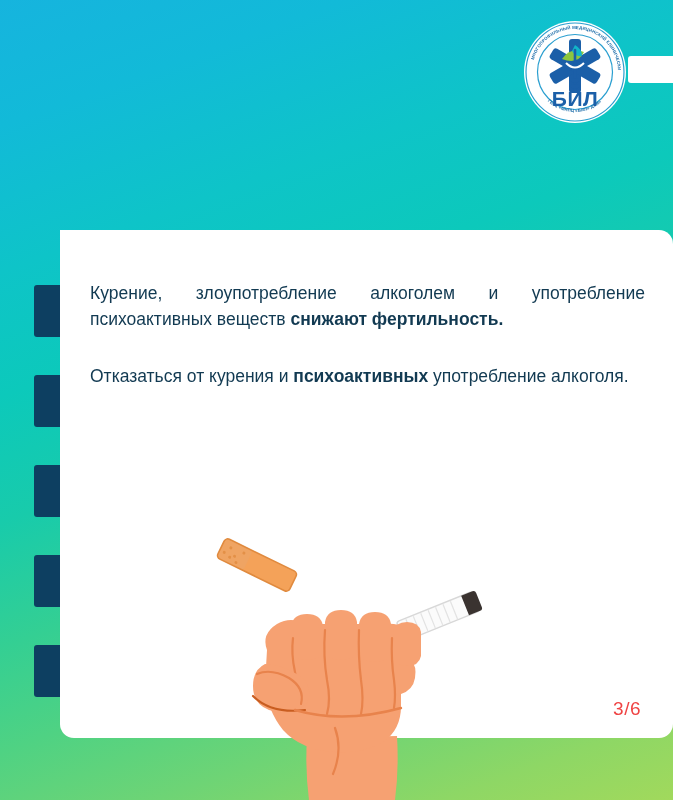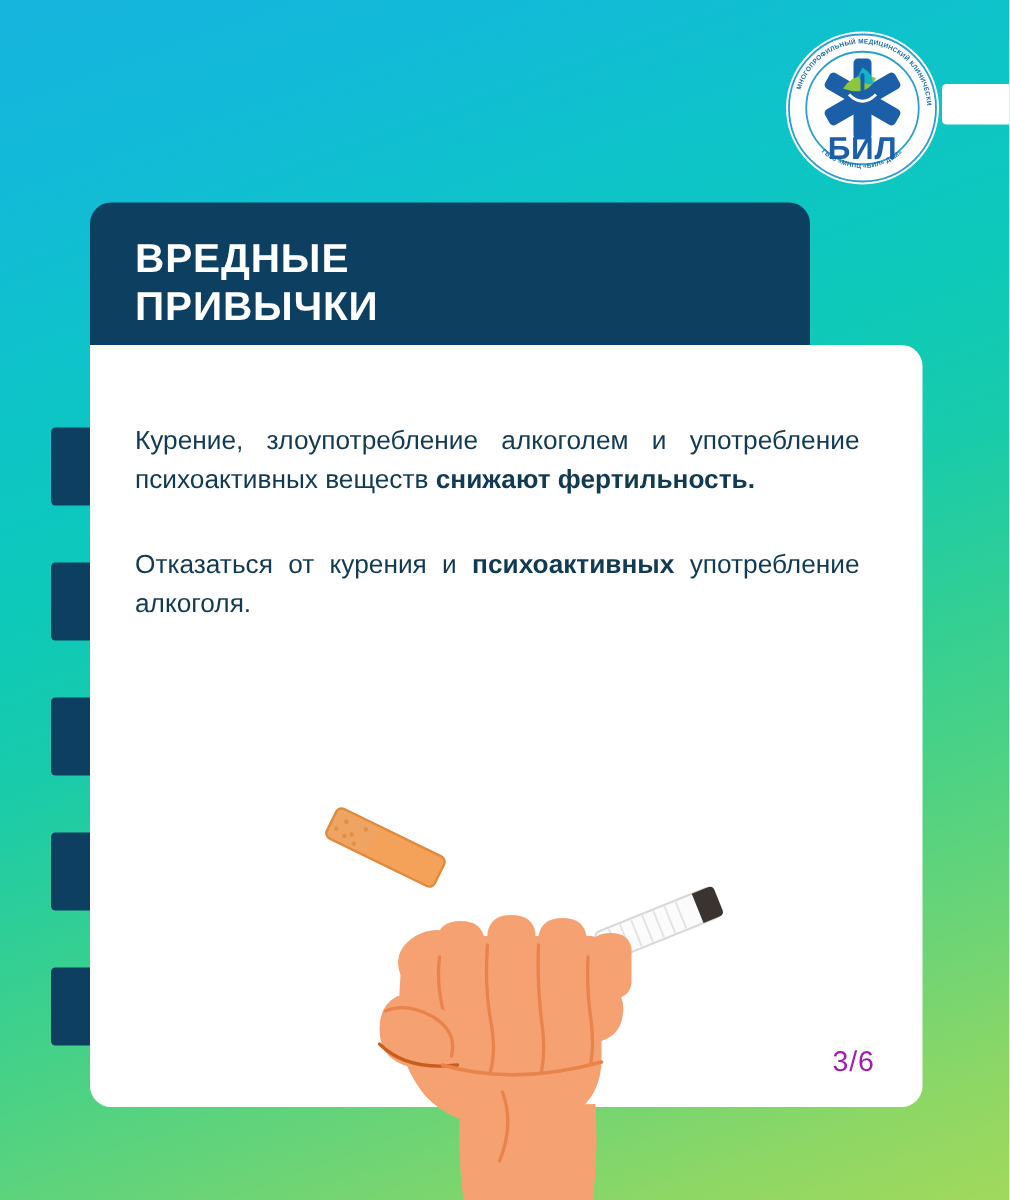--- a/index.html
+++ b/index.html
@@ -86,26 +86,26 @@
     letter-spacing: 0.6px;
     white-space: pre-line;
     margin: 0;
   }
 
   
   .card {
     position: absolute;
     left: 60px;
     top: 230px;
-    width: 555px;
+    width: 613px;
     height: 508px;
     background: #ffffff;
     border-radius: 0 14px 14px 14px;
     box-sizing: border-box;
-    padding: 50px 42px 0 30px;
+    padding: 50px 28px 0 30px;
     overflow: hidden;
   }
 
   .body-text {
     color: #123a52;
     font-size: 17.5px;
     line-height: 1.5;
     text-align: justify;
     margin: 0;
   }
@@ -120,21 +120,21 @@
   }
 
   .body-text.second {
     margin-top: 30px;
   }
 
   .page-indicator {
     position: absolute;
     right: 32px;
     bottom: 18px;
-    color: #a21caf;
+    color: #ef4444;
     font-size: 19px;
     letter-spacing: 0.5px;
   }
 
   
   .illustration {
     position: absolute;
     left: 195px;
     top: 538px;
     width: 300px;
@@ -183,24 +183,20 @@
       <text x="54" y="88" text-anchor="middle" font-family="'Liberation Sans', sans-serif" font-size="21" font-weight="bold" fill="#1b5fa8" letter-spacing="0.5">БИЛ</text>
     </svg>
   </div>
 
   <div class="tab tab-1"></div>
   <div class="tab tab-2"></div>
   <div class="tab tab-3"></div>
   <div class="tab tab-4"></div>
   <div class="tab tab-5"></div>
 
-  <div class="header-panel">
-    <h1 class="header-title">ВРЕДНЫЕ
-ПРИВЫЧКИ</h1>
-  </div>
 
   <div class="card">
 
     <p class="body-text"><span>Курение, злоупотребление алкоголем и употребление психоактивных веществ </span><b>снижают фертильность.</b></p>
 
 
     <p class="body-text second"><span>Отказаться от курения и </span><b>психоактивных</b><span> употребление алкоголя.</span></p>
 
     <div class="page-indicator">3/6</div>
   </div>

